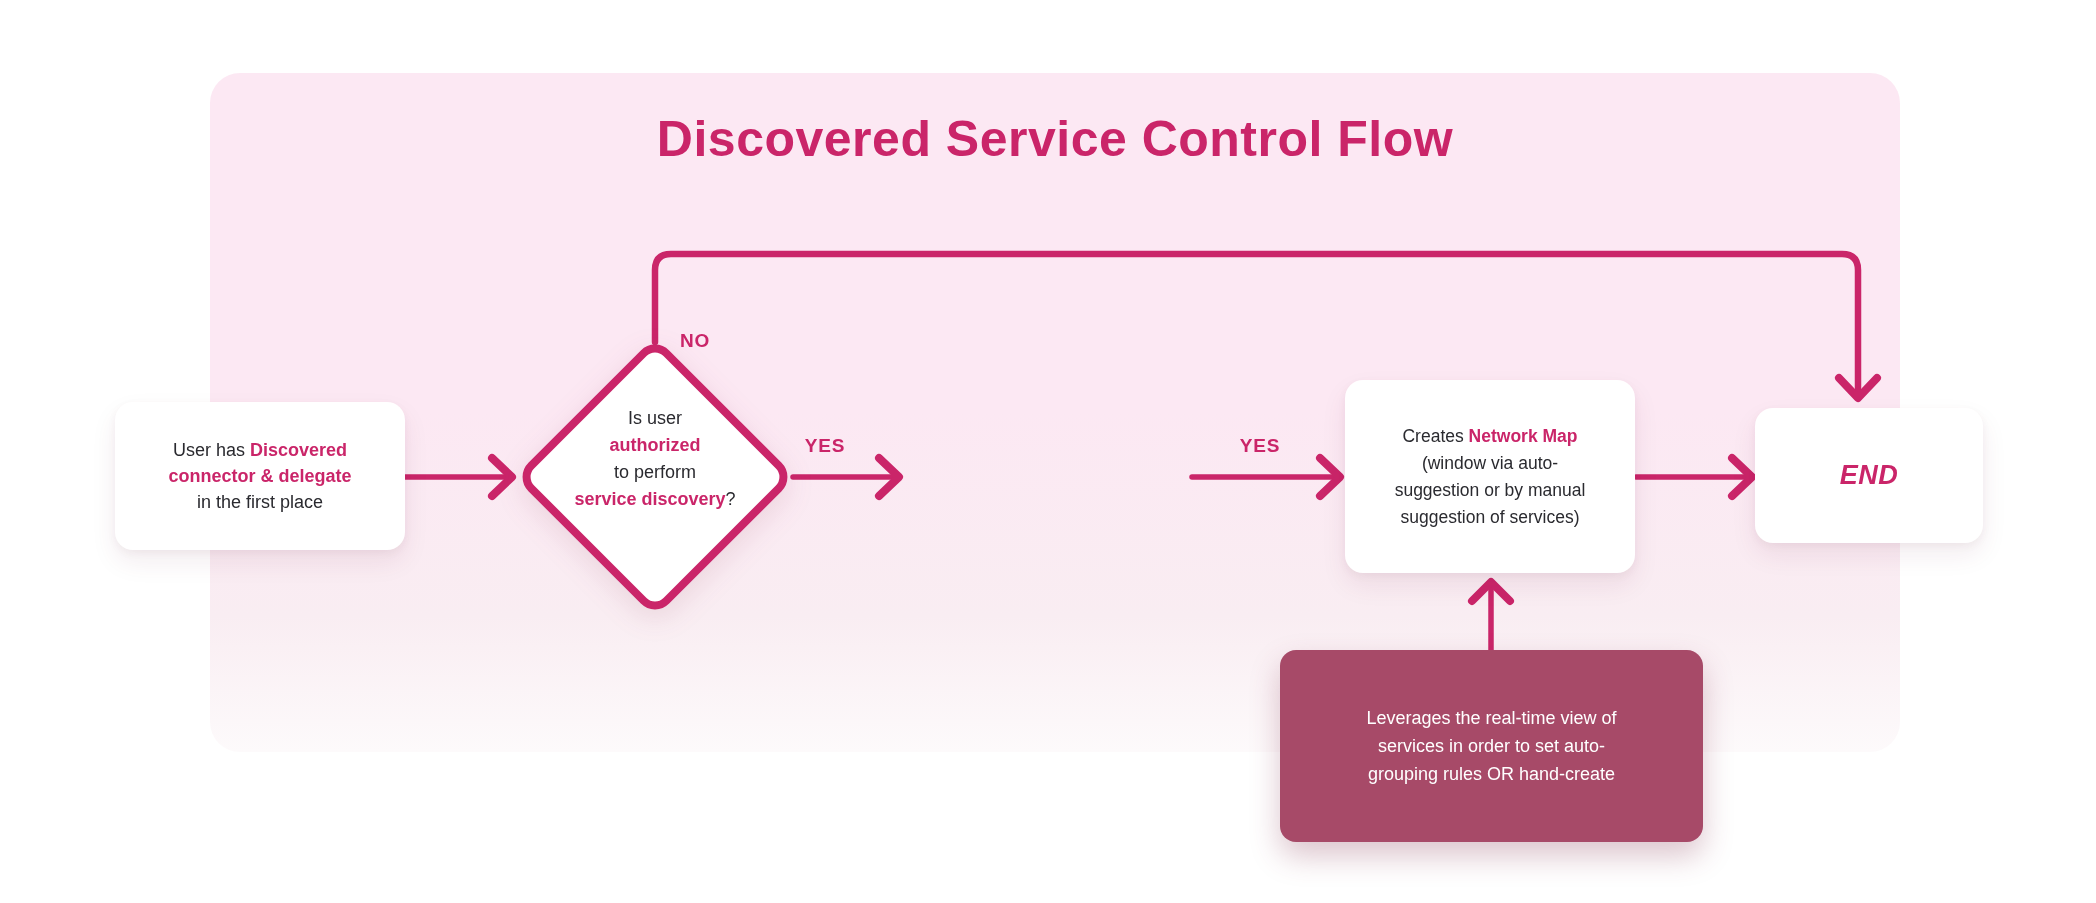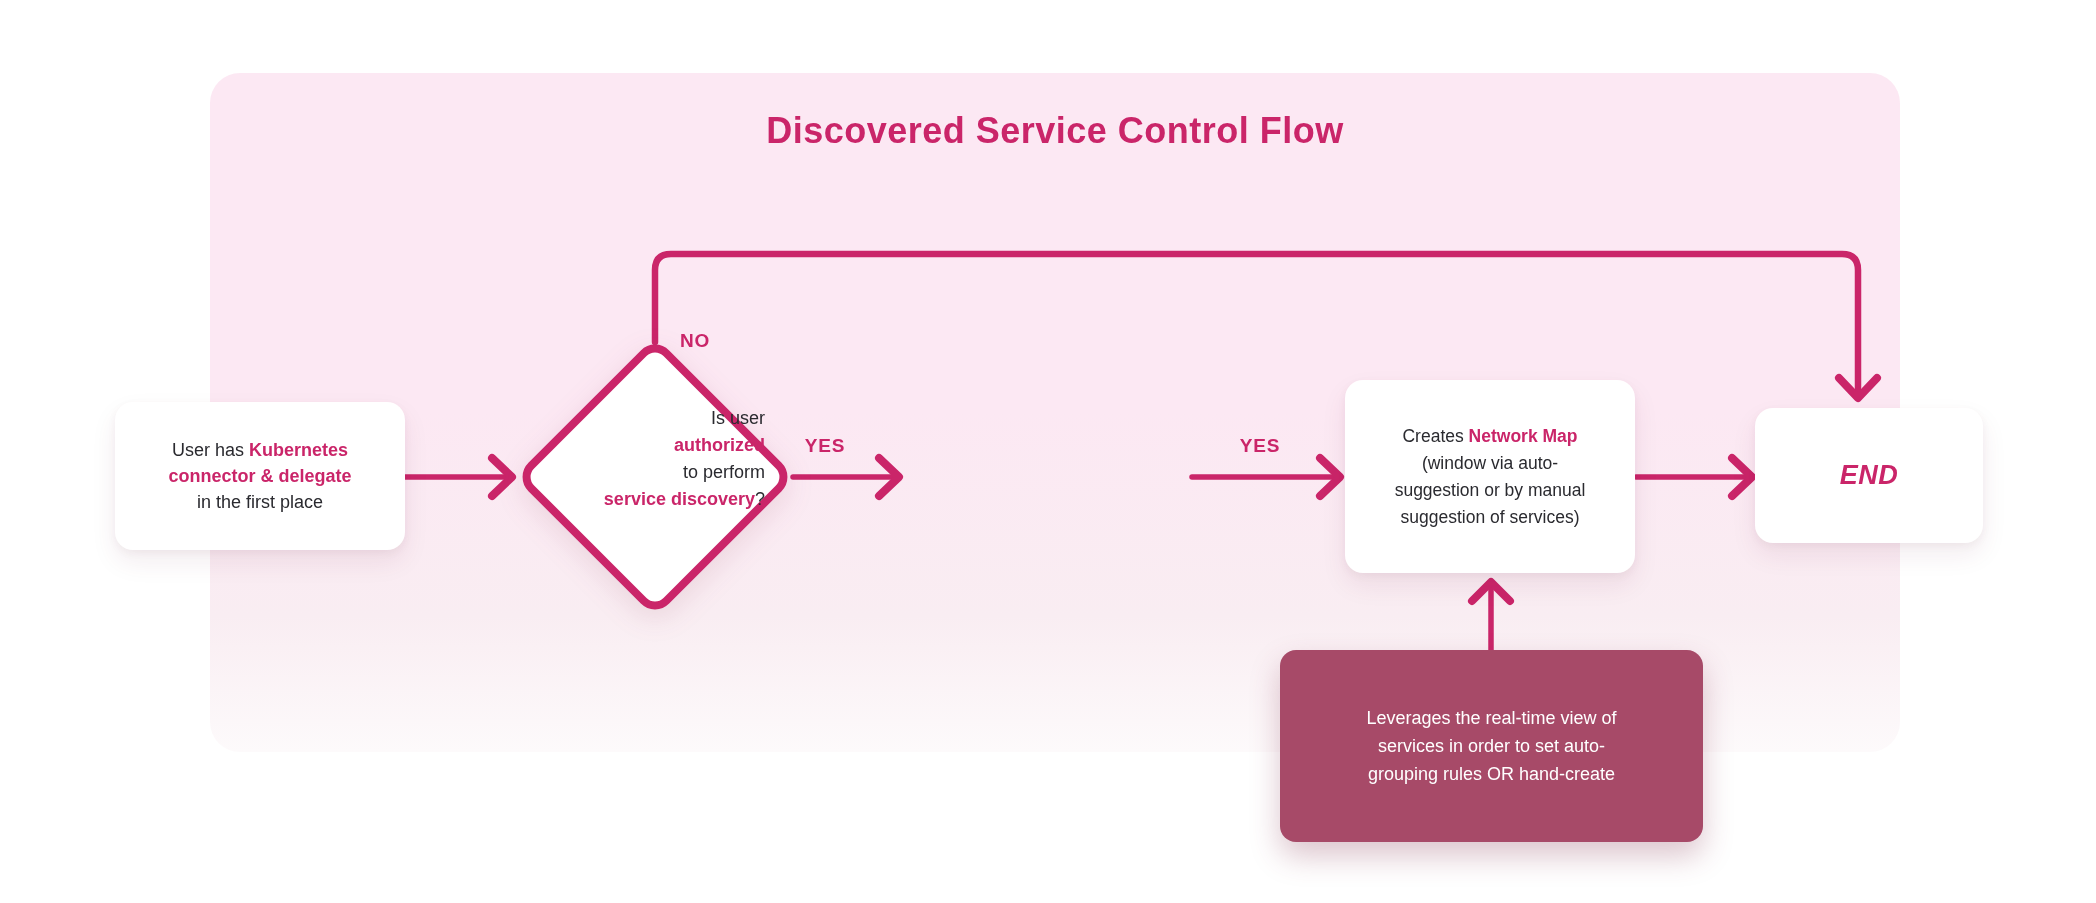--- a/index.html
+++ b/index.html
@@ -33,21 +33,21 @@
       var(--panel-top) 50%,
       #f9edf2 80%,
       var(--panel-bottom) 100%);
   }
 
   .title {
     position: absolute;
     left: 210px; top: 110px;
     width: 1690px;
     text-align: center;
-    font-size: 36px;
+    font-size: 50px;
     font-weight: 700;
     letter-spacing: 0.5px;
     color: var(--accent);
   }
 
   svg.connectors {
     position: absolute;
     left: 0; top: 0;
     pointer-events: none;
   }
@@ -95,21 +95,21 @@
   .node-configure { left: 903px; top: 382px; width: 289px; height: 188px; font-size: 17px; line-height: 26.5px; }
   .node-network { left: 1345px; top: 380px; width: 290px; height: 193px; font-size: 17.5px; line-height: 27px; align-items: center; }
   .node-end {
     left: 1755px; top: 408px; width: 228px; height: 135px;
     font-size: 27px; font-weight: 700; color: var(--accent); letter-spacing: 0.5px; font-style: italic;
   }
 
   .decision-text {
     position: absolute;
     left: 545px; top: 405px; width: 220px;
-    text-align: right;
+    text-align: center;
     font-size: 18px; line-height: 27px;
     color: var(--ink);
   }
   .decision-text .tline { white-space: nowrap; }
 
   .node-note {
     left: 1280px; top: 650px; width: 423px; height: 192px;
     background: var(--note-bg);
     color: var(--note-text);
     border-radius: 16px;
@@ -159,21 +159,21 @@
     <path class="line" d="M 1491 650 L 1491 586"></path>
     <path class="head" d="M 1472 601 L 1491 582 L 1510 601"></path>
   </svg>
 
   <svg class="diamond" width="300" height="300" viewBox="0 0 300 300">
     <rect class="diamond-shape" x="54.5" y="54.5" width="191" height="191" rx="16" transform="rotate(45 150 150)"></rect>
   </svg>
 
   <div class="node node-start">
     <div class="lines">
-      <div class="tline"><span>User has </span><span class="accent">Kubernetes</span></div>
+      <div class="tline"><span>User has </span><span class="accent">Discovered</span></div>
       <div class="tline"><span class="accent">connector &amp; delegate</span></div>
       <div class="tline"><span>in the first place</span></div>
     </div>
   </div>
 
   <div class="decision-text">
     <div class="tline"><span>Is user</span></div>
     <div class="tline"><span class="accent">authorized</span></div>
     <div class="tline"><span>to perform</span></div>
     <div class="tline"><span class="accent">service discovery</span><span>?</span></div>

